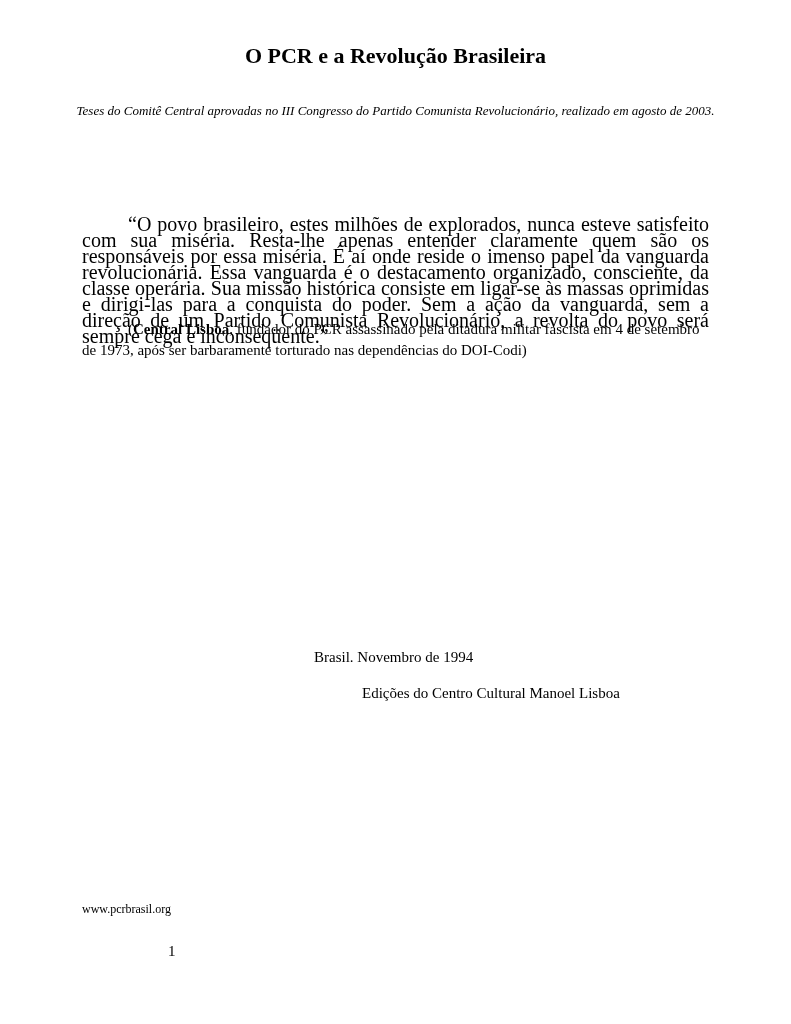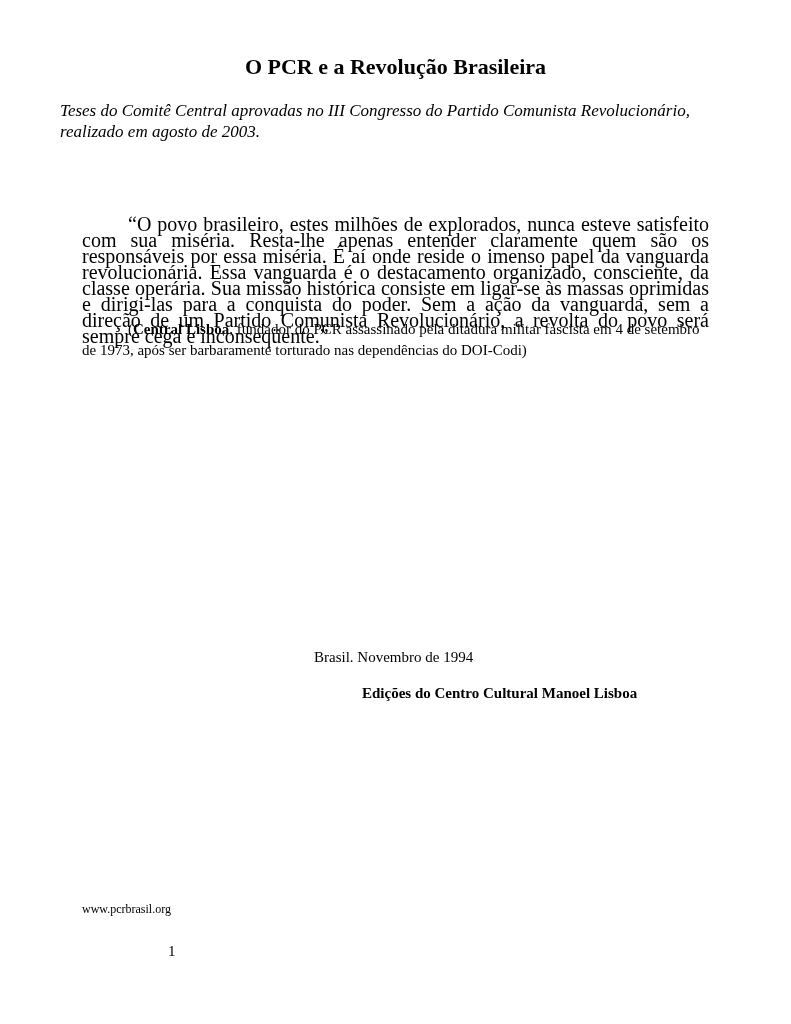--- a/index.html
+++ b/index.html
@@ -1,36 +1,36 @@
 <!DOCTYPE html>
 <html><head>
 <meta charset="utf-8">
 <style>
   html, body { margin: 0; padding: 0; background: #ffffff; }
   body {
     width: 791px; height: 1024px; position: relative; overflow: hidden;
     font-family: "Liberation Serif", "DejaVu Serif", serif; color: #000;
   }
   .title {
-    position: absolute; top: 53px; left: 0; width: 791px; text-align: center;
+    position: absolute; top: 42px; left: 0; width: 791px; text-align: center;
     font-weight: bold; font-size: 22px; line-height: 28px;
   }
   .subtitle {
-    position: absolute; top: 100px; left: 60px; width: 671px; text-align: left;
-    font-style: italic; font-size: 17px; line-height: 21px;
+    position: absolute; top: 100px; left: 60px; width: 671px; text-align: center;
+    font-style: italic; font-size: 13px; line-height: 21px;
   }
   .quote {
     position: absolute; top: 216px; left: 82px; width: 627px;
     font-size: 20px; line-height: 16px; text-align: justify;
   }
   .quote p { margin: 0; text-indent: 46px; }
   .attribution { position: absolute; top: 319px; left: 82px; width: 627px; font-size: 15px; line-height: 20.5px; }
   .attribution p { margin: 0; text-indent: 46px; }
   .place-date { position: absolute; top: 649px; left: 314px; font-size: 15px; }
-  .publisher { position: absolute; top: 685px; left: 362px; font-size: 15px; font-weight: bold; }
+  .publisher { position: absolute; top: 685px; left: 362px; font-size: 15px; font-weight: normal; }
   .footer-url { position: absolute; top: 902px; left: 82px; font-size: 12px; }
   .page-number { position: absolute; top: 943px; left: 168px; font-size: 15px; }
 </style>
 </head>
 <body>
 
 <div>
   <div class="title">O PCR e a Revolução Brasileira</div>
   <div class="subtitle">Teses do Comitê Central aprovadas no III Congresso do Partido Comunista Revolucionário, realizado em agosto de 2003.</div>
 

